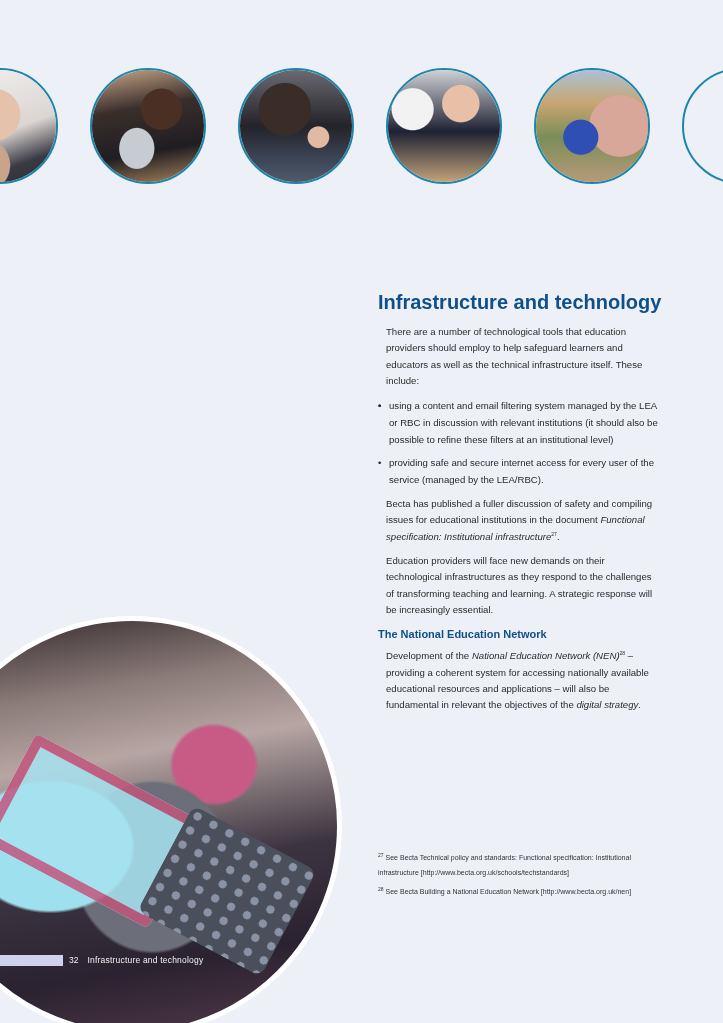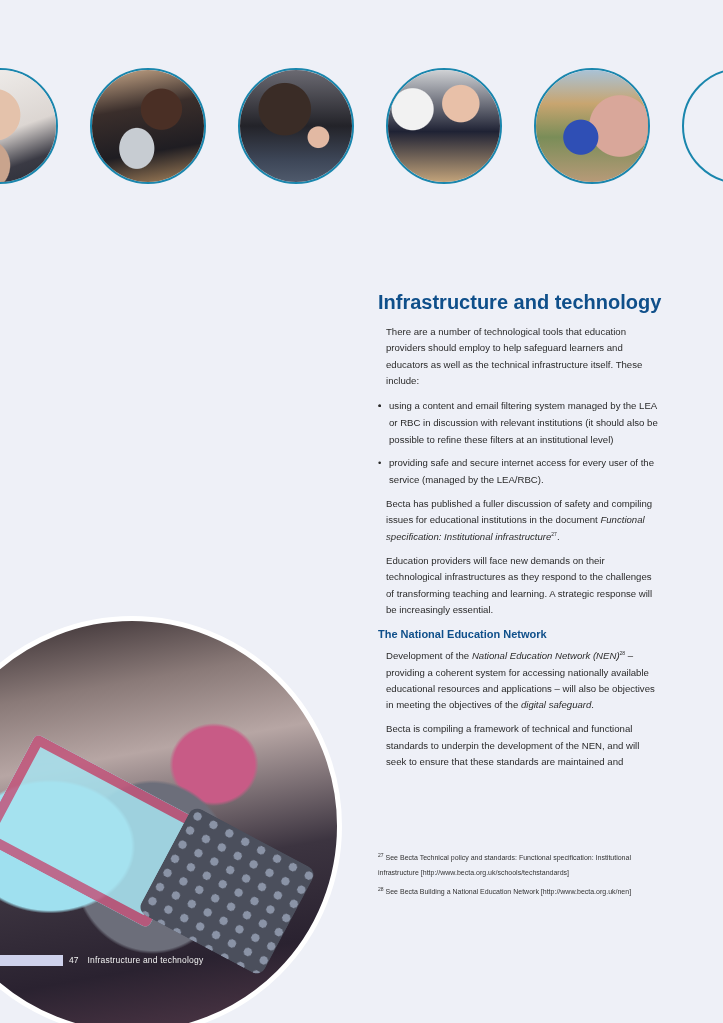--- a/index.html
+++ b/index.html
@@ -123,26 +123,25 @@
   <h1 class="page-title">Infrastructure and technology</h1>
   <p class="body-text p-intro">There are a number of technological tools that education providers should employ to help safeguard learners and educators as well as the technical infrastructure itself. These include:</p>
   <ul class="bullets">
     <li><span class="dot">•</span></li>
     <li><span class="dot">•</span><span>using a content and email filtering system managed by the LEA or RBC in discussion with relevant institutions (it should also be possible to refine these filters at an institutional level)</span></li>
     <li><span class="dot">•</span><span>providing safe and secure internet access for every user of the service (managed by the LEA/RBC).</span></li>
   </ul>
   <p class="body-text para"><span>Becta has published a fuller discussion of safety and compiling issues for educational institutions in the document </span><em>Functional specification: Institutional infrastructure</em><span class="sup">27</span><span>.</span></p>
   <p class="body-text para">Education providers will face new demands on their technological infrastructures as they respond to the challenges of transforming teaching and learning. A strategic response will be increasingly essential.</p>
   <h2 class="section-heading">The National Education Network</h2>
-  <p class="body-text"><span>Development of the </span><em>National Education Network (NEN)</em><span class="sup">28</span><span> – providing a coherent system for accessing nationally available educational resources and applications – will also be objectives in meeting the objectives of the </span><em>digital safeguard</em><span>.</span></p>
-  <p class="body-text para">Becta is compiling a framework of technical and functional standards to underpin the development of the NEN, and will seek to ensure that these standards are maintained and</p>
+  <p class="body-text"><span>Development of the </span><em>National Education Network (NEN)</em><span class="sup">28</span><span> – providing a coherent system for accessing nationally available educational resources and applications – will also be fundamental in relevant the objectives of the </span><em>digital strategy</em><span>.</span></p>
 </div>
 
 <div class="footnotes">
   <p class="fn"><span class="num">27</span><span>See Becta Technical policy and standards: Functional specification: Institutional infrastructure [http://www.becta.org.uk/schools/techstandards]</span></p>
   <p class="fn"><span class="num">28</span><span>See Becta Building a National Education Network [http://www.becta.org.uk/nen]</span></p>
 </div>
 
 <div class="footer">
   <div class="footer-bar"></div>
-  <span class="page-number">47</span>
+  <span class="page-number">32</span>
   <span class="footer-title">Infrastructure and technology</span>
 </div>
 
 </body></html>

